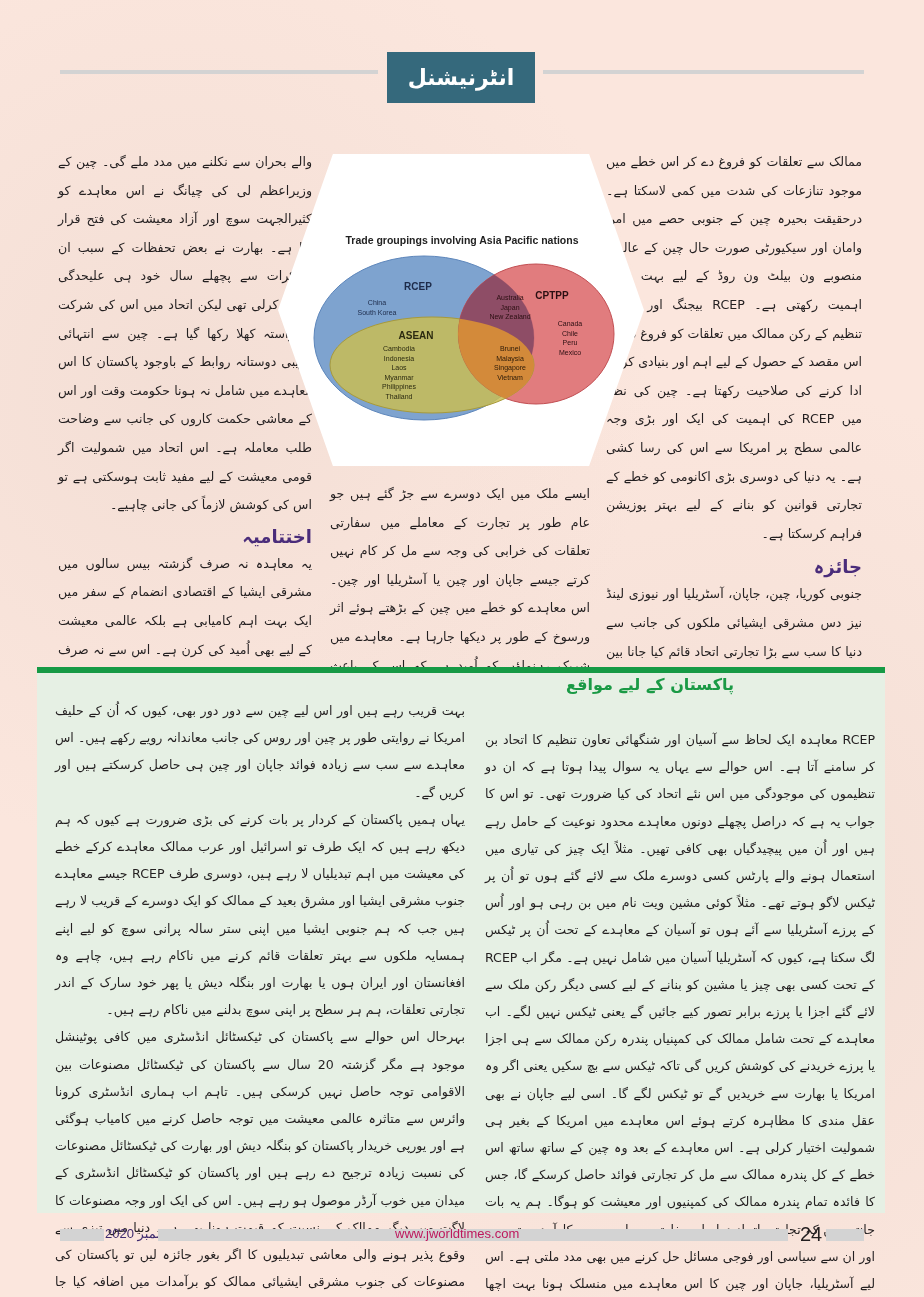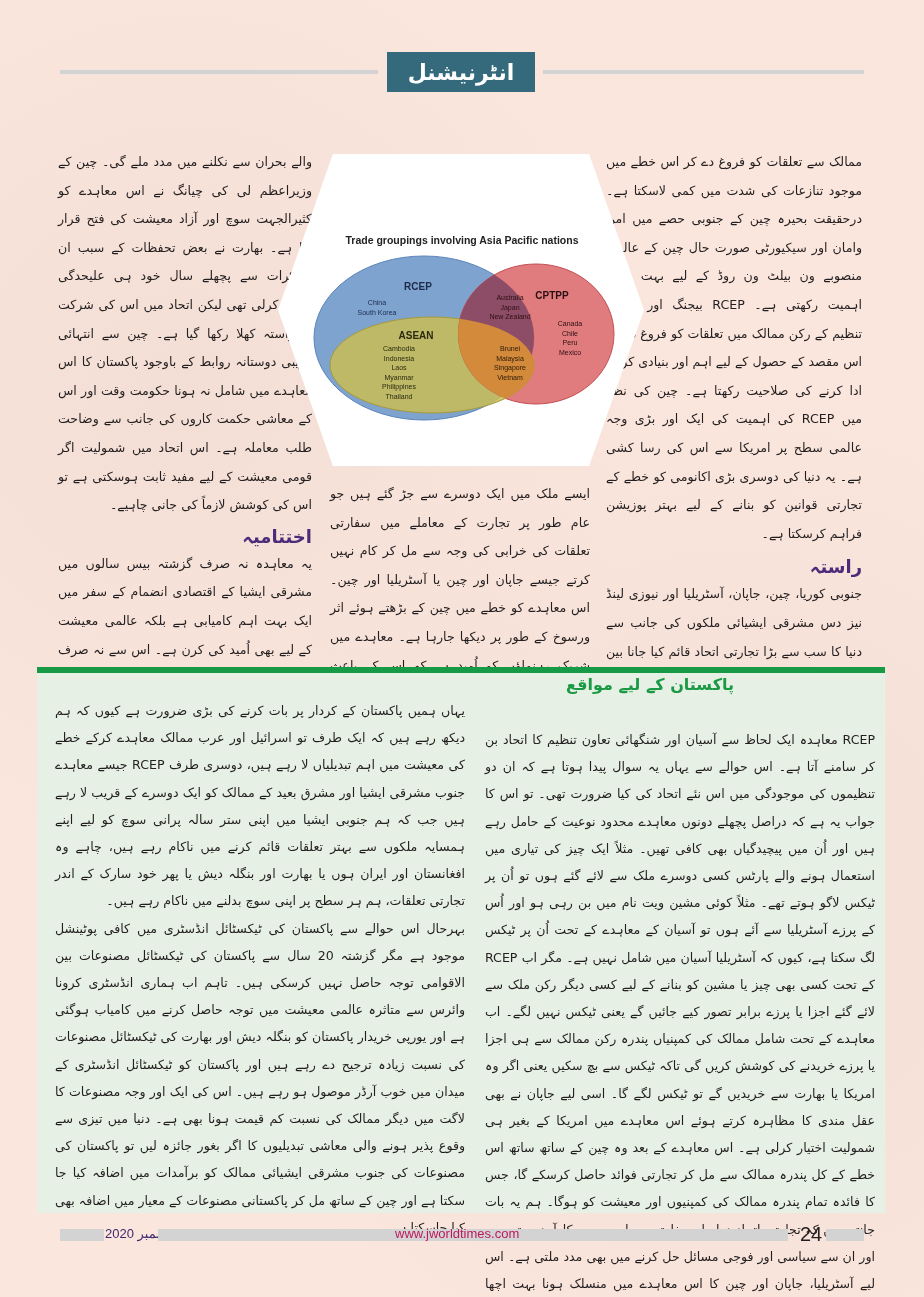--- a/index.html
+++ b/index.html
@@ -7,21 +7,21 @@
     width: 924px; height: 1297px; position: relative; overflow: hidden;
     background: #fbe6dd;
     background-image:
       radial-gradient(circle at 20% 30%, rgba(220,200,190,0.25) 0, transparent 40%),
       radial-gradient(circle at 80% 70%, rgba(220,200,190,0.25) 0, transparent 45%);
     font-family: "DejaVu Sans", sans-serif;
     color: #231f20;
   }
   .hline { position: absolute; height: 4px; background: #d3d3d3; }
   .section-tag {
-    position: absolute; left: 387px; top: 52px; width: 148px; height: 40px;
+    position: absolute; left: 387px; top: 52px; width: 148px; height: 51px;
     background: #35697c; color: #fff; font-size: 22px; font-weight: bold;
     display: flex; align-items: center; justify-content: center;
     font-family: "DejaVu Sans", sans-serif;
   }
   .col {
     position: absolute; direction: rtl; text-align: justify;
     font-family: "DejaVu Sans", sans-serif; font-size: 12.6px; line-height: 28.6px;
     color: #231f20;
   }
   .col p { margin: 0; }
@@ -48,21 +48,21 @@
 </style>
 </head>
 <body>
 
 <div class="hline" style="left:60px; top:70px; width:318px;"></div>
 <div class="hline" style="left:543px; top:70px; width:321px;"></div>
 <div class="section-tag">انٹرنیشنل</div>
 
 <div class="col" style="left:606px; top:148px; width:256px;">
   <p>ممالک سے تعلقات کو فروغ دے کر اس خطے میں موجود تنازعات کی شدت میں کمی لاسکتا ہے۔ درحقیقت بحیرہ چین کے جنوبی حصے میں امن وامان اور سیکیورٹی صورت حال چین کے عالمی منصوبے ون بیلٹ ون روڈ کے لیے بہت زیادہ اہمیت رکھتی ہے۔ RCEP بیجنگ اور ایشین تنظیم کے رکن ممالک میں تعلقات کو فروغ دے کر اس مقصد کے حصول کے لیے اہم اور بنیادی کردار ادا کرنے کی صلاحیت رکھتا ہے۔ چین کی نظر میں RCEP کی اہمیت کی ایک اور بڑی وجہ عالمی سطح پر امریکا سے اس کی رسا کشی ہے۔ یہ دنیا کی دوسری بڑی اکانومی کو خطے کے تجارتی قوانین کو بنانے کے لیے بہتر پوزیشن فراہم کرسکتا ہے۔</p>
-  <div class="subhead" style="margin-top:6px;">راستہ</div>
+  <div class="subhead" style="margin-top:6px;">جائزہ</div>
   <p>جنوبی کوریا، چین، جاپان، آسٹریلیا اور نیوزی لینڈ نیز دس مشرقی ایشیائی ملکوں کی جانب سے دنیا کا سب سے بڑا تجارتی اتحاد قائم کیا جانا بین الاقوامی اقتصادیات پر یقیناً دوررس اثرات مرتب کرے گا۔ ماہرین چین کی حمایت میں بننے والا سب سے بڑا تجارتی اتحاد قرار دے رہے ہیں۔ اس معاہدے کے نتیجے میں کئی</p>
 </div>
 
 <div class="col" style="left:58px; top:148px; width:254px;">
   <p>والے بحران سے نکلنے میں مدد ملے گی۔ چین کے وزیراعظم لی کی چیانگ نے اس معاہدے کو کثیرالجہت سوچ اور آزاد معیشت کی فتح قرار دیا ہے۔ بھارت نے بعض تحفظات کے سبب ان مذاکرات سے پچھلے سال خود ہی علیحدگی اختیار کرلی تھی لیکن اتحاد میں اس کی شرکت کا راستہ کھلا رکھا گیا ہے۔ چین سے انتہائی قریبی دوستانہ روابط کے باوجود پاکستان کا اس معاہدے میں شامل نہ ہونا حکومت وقت اور اس کے معاشی حکمت کاروں کی جانب سے وضاحت طلب معاملہ ہے۔ اس اتحاد میں شمولیت اگر قومی معیشت کے لیے مفید ثابت ہوسکتی ہے تو اس کی کوشش لازماً کی جانی چاہیے۔</p>
   <div class="subhead" style="margin-top:4px;">اختتامیہ</div>
   <p>یہ معاہدہ نہ صرف گزشتہ بیس سالوں میں مشرقی ایشیا کے اقتصادی انضمام کے سفر میں ایک بہت اہم کامیابی ہے بلکہ عالمی معیشت کے لیے بھی اُمید کی کرن ہے۔ اس سے نہ صرف علاقائی ممالک کی جانب سے کثیرالجہتی اور آزاد تجارت کی حمایت کے لیے مضبوط عزم کا اظہار ہوتا ہے بلکہ یہ اس بات کو ثابت کرتا ہے کہ کھلے تعاون سے ہی تمام فریقوں کا باہمی مفاد اور مشترکہ کامیابی وابستہ ہے۔</p>
 </div>
 
 <div class="hex"></div>
@@ -115,20 +115,21 @@
 </div>
 
 <div class="green-rule"></div>
 <div class="green-box"></div>
 <div class="green-title">پاکستان کے لیے مواقع</div>
 
 <div class="col" style="left:485px; top:726px; width:390px; line-height:27.2px;">
   <p>RCEP معاہدہ ایک لحاظ سے آسیان اور شنگھائی تعاون تنظیم کا اتحاد بن کر سامنے آتا ہے۔ اس حوالے سے یہاں یہ سوال پیدا ہوتا ہے کہ ان دو تنظیموں کی موجودگی میں اس نئے اتحاد کی کیا ضرورت تھی۔ تو اس کا جواب یہ ہے کہ دراصل پچھلے دونوں معاہدے محدود نوعیت کے حامل رہے ہیں اور اُن میں پیچیدگیاں بھی کافی تھیں۔ مثلاً ایک چیز کی تیاری میں استعمال ہونے والے پارٹس کسی دوسرے ملک سے لائے گئے ہوں تو اُن پر ٹیکس لاگو ہوتے تھے۔ مثلاً کوئی مشین ویت نام میں بن رہی ہو اور اُس کے پرزے آسٹریلیا سے آئے ہوں تو آسیان کے معاہدے کے تحت اُن پر ٹیکس لگ سکتا ہے، کیوں کہ آسٹریلیا آسیان میں شامل نہیں ہے۔ مگر اب RCEP کے تحت کسی بھی چیز یا مشین کو بنانے کے لیے کسی دیگر رکن ملک سے لائے گئے اجزا یا پرزے برابر تصور کیے جائیں گے یعنی ٹیکس نہیں لگے۔ اب معاہدے کے تحت شامل ممالک کی کمپنیاں پندرہ رکن ممالک سے ہی اجزا یا پرزے خریدنے کی کوشش کریں گی تاکہ ٹیکس سے بچ سکیں یعنی اگر وہ امریکا یا بھارت سے خریدیں گے تو ٹیکس لگے گا۔ اسی لیے جاپان نے بھی عقل مندی کا مظاہرہ کرتے ہوئے اس معاہدے میں امریکا کے بغیر ہی شمولیت اختیار کرلی ہے۔ اس معاہدے کے بعد وہ چین کے ساتھ ساتھ اس خطے کے کل پندرہ ممالک سے مل کر تجارتی فوائد حاصل کرسکے گا، جس کا فائدہ تمام پندرہ ممالک کی کمپنیوں اور معیشت کو ہوگا۔ ہم یہ بات جانتے ہیں کہ تجارتی اتحاد دراصل سفارتی سطح پر بھی کارآمد ہوتے ہیں اور ان سے سیاسی اور فوجی مسائل حل کرنے میں بھی مدد ملتی ہے۔ اس لیے آسٹریلیا، جاپان اور چین کا اس معاہدے میں منسلک ہونا بہت اچھا شگون ہے، کیوں کہ آسٹریلیا اور جاپان عرصے سے امریکا کے</p>
 </div>
 <div class="col" style="left:55px; top:697px; width:410px; line-height:27.2px;">
+  <p>بہت قریب رہے ہیں اور اس لیے چین سے دور دور بھی، کیوں کہ اُن کے حلیف امریکا نے روایتی طور پر چین اور روس کی جانب معاندانہ رویے رکھے ہیں۔ اس معاہدے سے سب سے زیادہ فوائد جاپان اور چین ہی حاصل کرسکتے ہیں اور کریں گے۔</p>
   <p>یہاں ہمیں پاکستان کے کردار پر بات کرنے کی بڑی ضرورت ہے کیوں کہ ہم دیکھ رہے ہیں کہ ایک طرف تو اسرائیل اور عرب ممالک معاہدے کرکے خطے کی معیشت میں اہم تبدیلیاں لا رہے ہیں، دوسری طرف RCEP جیسے معاہدے جنوب مشرقی ایشیا اور مشرق بعید کے ممالک کو ایک دوسرے کے قریب لا رہے ہیں جب کہ ہم جنوبی ایشیا میں اپنی ستر سالہ پرانی سوچ کو لیے اپنے ہمسایہ ملکوں سے بہتر تعلقات قائم کرنے میں ناکام رہے ہیں، چاہے وہ افغانستان اور ایران ہوں یا بھارت اور بنگلہ دیش یا پھر خود سارک کے اندر تجارتی تعلقات، ہم ہر سطح پر اپنی سوچ بدلنے میں ناکام رہے ہیں۔</p>
   <p>بہرحال اس حوالے سے پاکستان کی ٹیکسٹائل انڈسٹری میں کافی پوٹینشل موجود ہے مگر گزشتہ 20 سال سے پاکستان کی ٹیکسٹائل مصنوعات بین الاقوامی توجہ حاصل نہیں کرسکی ہیں۔ تاہم اب ہماری انڈسٹری کرونا وائرس سے متاثرہ عالمی معیشت میں توجہ حاصل کرنے میں کامیاب ہوگئی ہے اور یورپی خریدار پاکستان کو بنگلہ دیش اور بھارت کی ٹیکسٹائل مصنوعات کی نسبت زیادہ ترجیح دے رہے ہیں اور پاکستان کو ٹیکسٹائل انڈسٹری کے میدان میں خوب آرڈر موصول ہو رہے ہیں۔ اس کی ایک اور وجہ مصنوعات کا لاگت میں دیگر ممالک کی نسبت کم قیمت ہونا بھی ہے۔ دنیا میں تیزی سے وقوع پذیر ہونے والی معاشی تبدیلیوں کا اگر بغور جائزہ لیں تو پاکستان کی مصنوعات کی جنوب مشرقی ایشیائی ممالک کو برآمدات میں اضافہ کیا جا سکتا ہے اور چین کے ساتھ مل کر پاکستانی مصنوعات کے معیار میں اضافہ بھی کیا جاسکتا ہے۔</p>
 </div>
 
 <div class="footer-bar" style="left:60px; width:44px;"></div>
 <div class="footer-text" style="left:105px; color:#3e2a6e; direction:rtl;">دسمبر 2020</div>
 <div class="footer-bar" style="left:158px; width:630px;"></div>
 <div class="footer-text" style="left:395px; color:#be185d;">www.jworldtimes.com</div>
 <div class="footer-text" style="left:800px; font-weight:normal; font-size:20px; top:1223px;">24</div>
 <div class="footer-bar" style="left:826px; width:38px;"></div>

